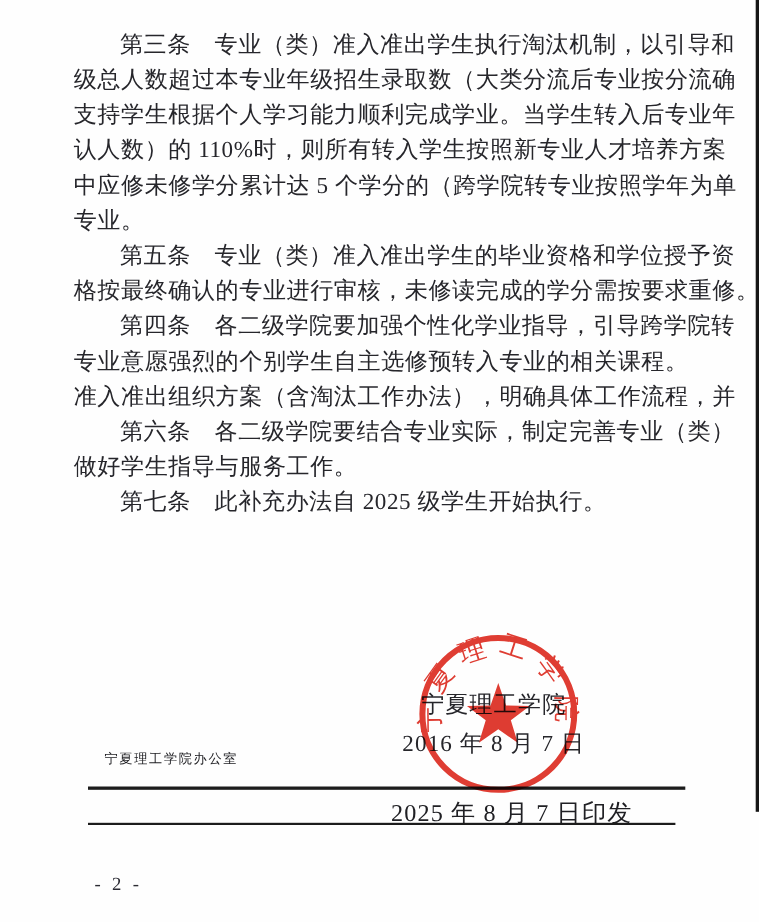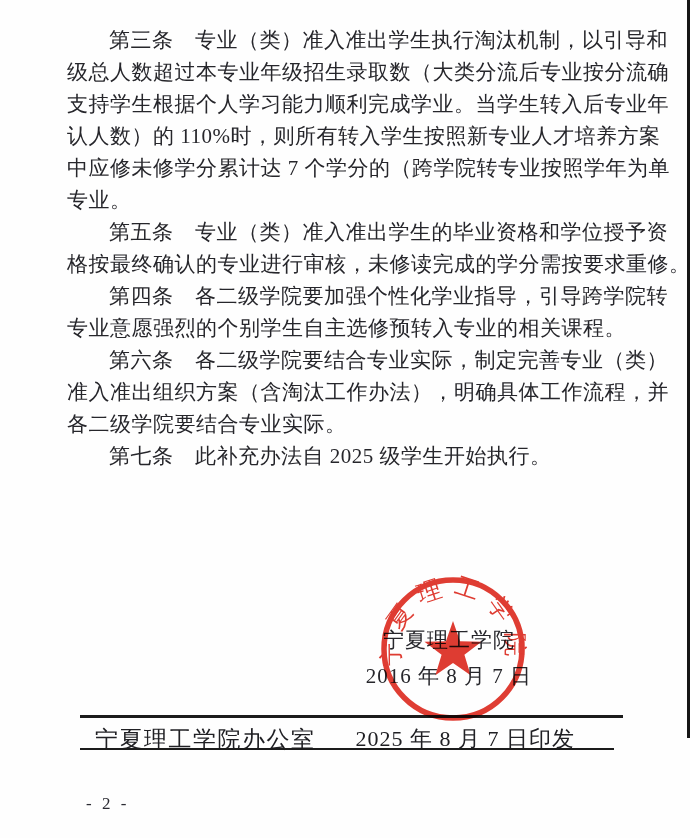--- a/index.html
+++ b/index.html
@@ -61,22 +61,22 @@
     position: absolute;
     left: 80px;
     top: 748px;
     width: 534px;
     height: 2px;
     background: #1c1c1c;
   }
   .footer-office {
     position: absolute;
     left: 95px;
-    top: 724px;
-    font-size: 23px;
+    top: 682px;
+    font-size: 12px;
     letter-spacing: 1.5px;
     color: #202024;
     font-family: Liberation Mono, monospace;
   }
   .footer-printdate {
     position: absolute;
     right: 115px;
     top: 724px;
     font-size: 22px;
     letter-spacing: 1px;
@@ -103,35 +103,35 @@
 <body>
 
 <div class="page">
 
   <div class="doc-body">
       <div class="para">
         <div class="line first">第三条　专业（类）准入准出学生执行淘汰机制，以引导和</div>
         <div class="line">级总人数超过本专业年级招生录取数（大类分流后专业按分流确</div>
         <div class="line">支持学生根据个人学习能力顺利完成学业。当学生转入后专业年</div>
         <div class="line">认人数）的 110%时，则所有转入学生按照新专业人才培养方案</div>
-        <div class="line">中应修未修学分累计达 7 个学分的（跨学院转专业按照学年为单</div>
+        <div class="line">中应修未修学分累计达 5 个学分的（跨学院转专业按照学年为单</div>
         <div class="line">专业。</div>
       </div>
       <div class="para">
         <div class="line first">第五条　专业（类）准入准出学生的毕业资格和学位授予资</div>
         <div class="line">格按最终确认的专业进行审核，未修读完成的学分需按要求重修。</div>
       </div>
       <div class="para">
         <div class="line first">第四条　各二级学院要加强个性化学业指导，引导跨学院转</div>
         <div class="line">专业意愿强烈的个别学生自主选修预转入专业的相关课程。</div>
       </div>
       <div class="para">
+        <div class="line">准入准出组织方案（含淘汰工作办法），明确具体工作流程，并</div>
         <div class="line first">第六条　各二级学院要结合专业实际，制定完善专业（类）</div>
-        <div class="line">准入准出组织方案（含淘汰工作办法），明确具体工作流程，并</div>
-        <div class="line">各二级学院要结合专业实际。</div>
+        <div class="line">做好学生指导与服务工作。</div>
       </div>
       <div class="para">
         <div class="line first">第七条　此补充办法自 2025 级学生开始执行。</div>
       </div>
     </div>
 
   <div class="signature">
     <div>宁夏理工学院</div>
     <div>2016 年 8 月 7 日</div>
   </div>

